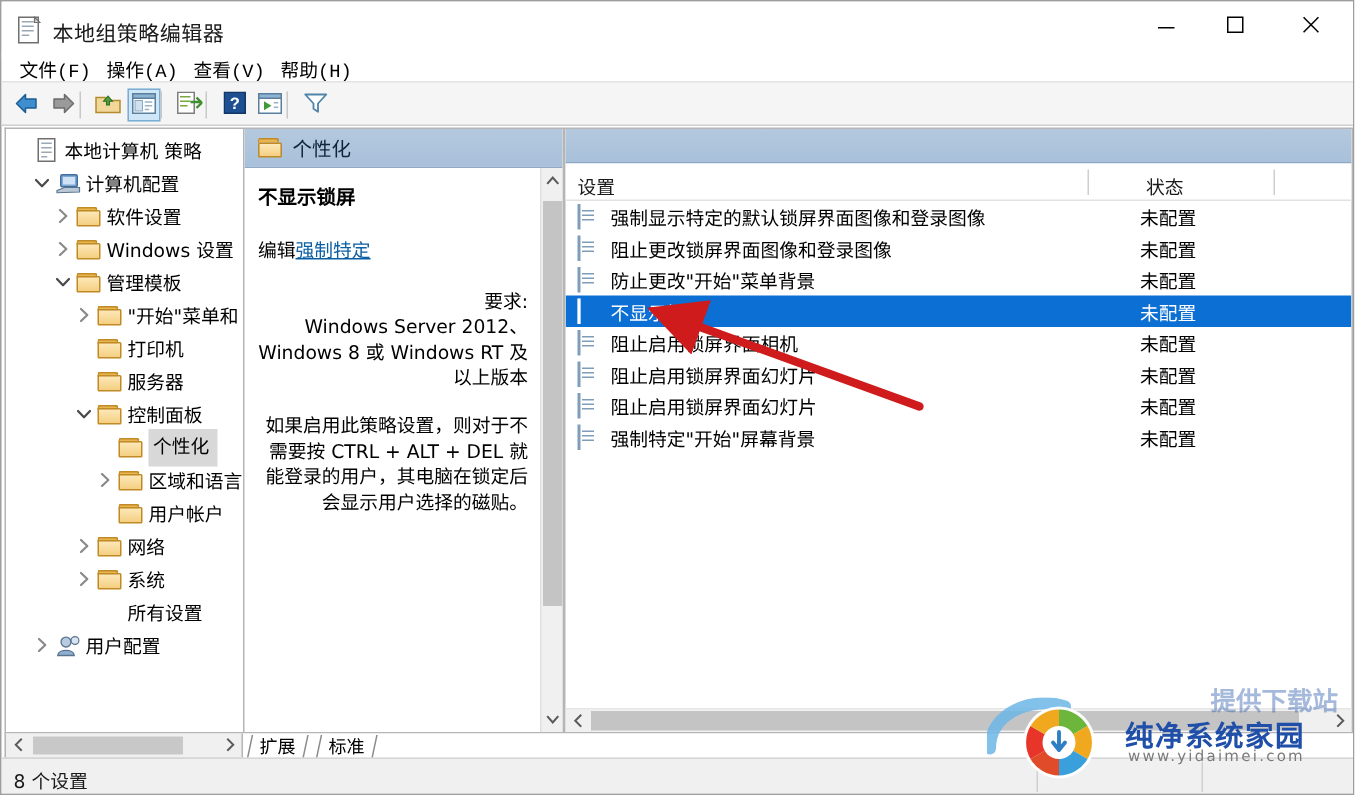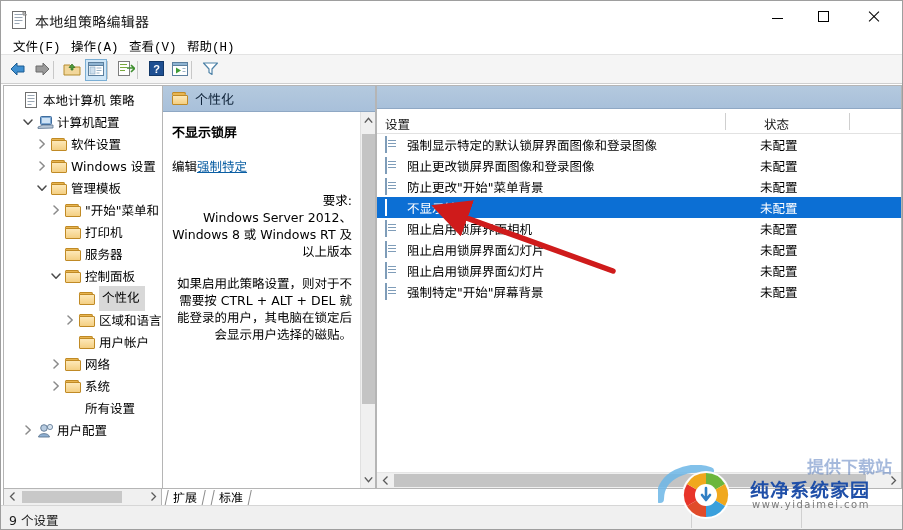--- a/index.html
+++ b/index.html
@@ -931,21 +931,21 @@
       </div>
     </div>
   </div>
 
   <div class="tabstrip">
     <div class="tab" style="left:4px"><span>扩展</span></div>
     <div class="tab" style="left:50px"><span>标准</span></div>
   </div>
 
   <div class="statusbar">
-    <div class="status-text">9 个设置</div>
+    <div class="status-text">8 个设置</div>
     <div class="status-div" style="left:690px"></div>
     <div class="status-div" style="left:800px"></div>
   </div>
 
   <svg id="annot-arrow" viewBox="0 0 250 80">
     <defs>
       <marker id="redhead" markerWidth="7" markerHeight="7" refX="5.5" refY="3.5" orient="auto">
         <path d="M0,0 L7,3.5 L0,7 Z" fill="#cf1b1b"></path>
       </marker>
     </defs>

